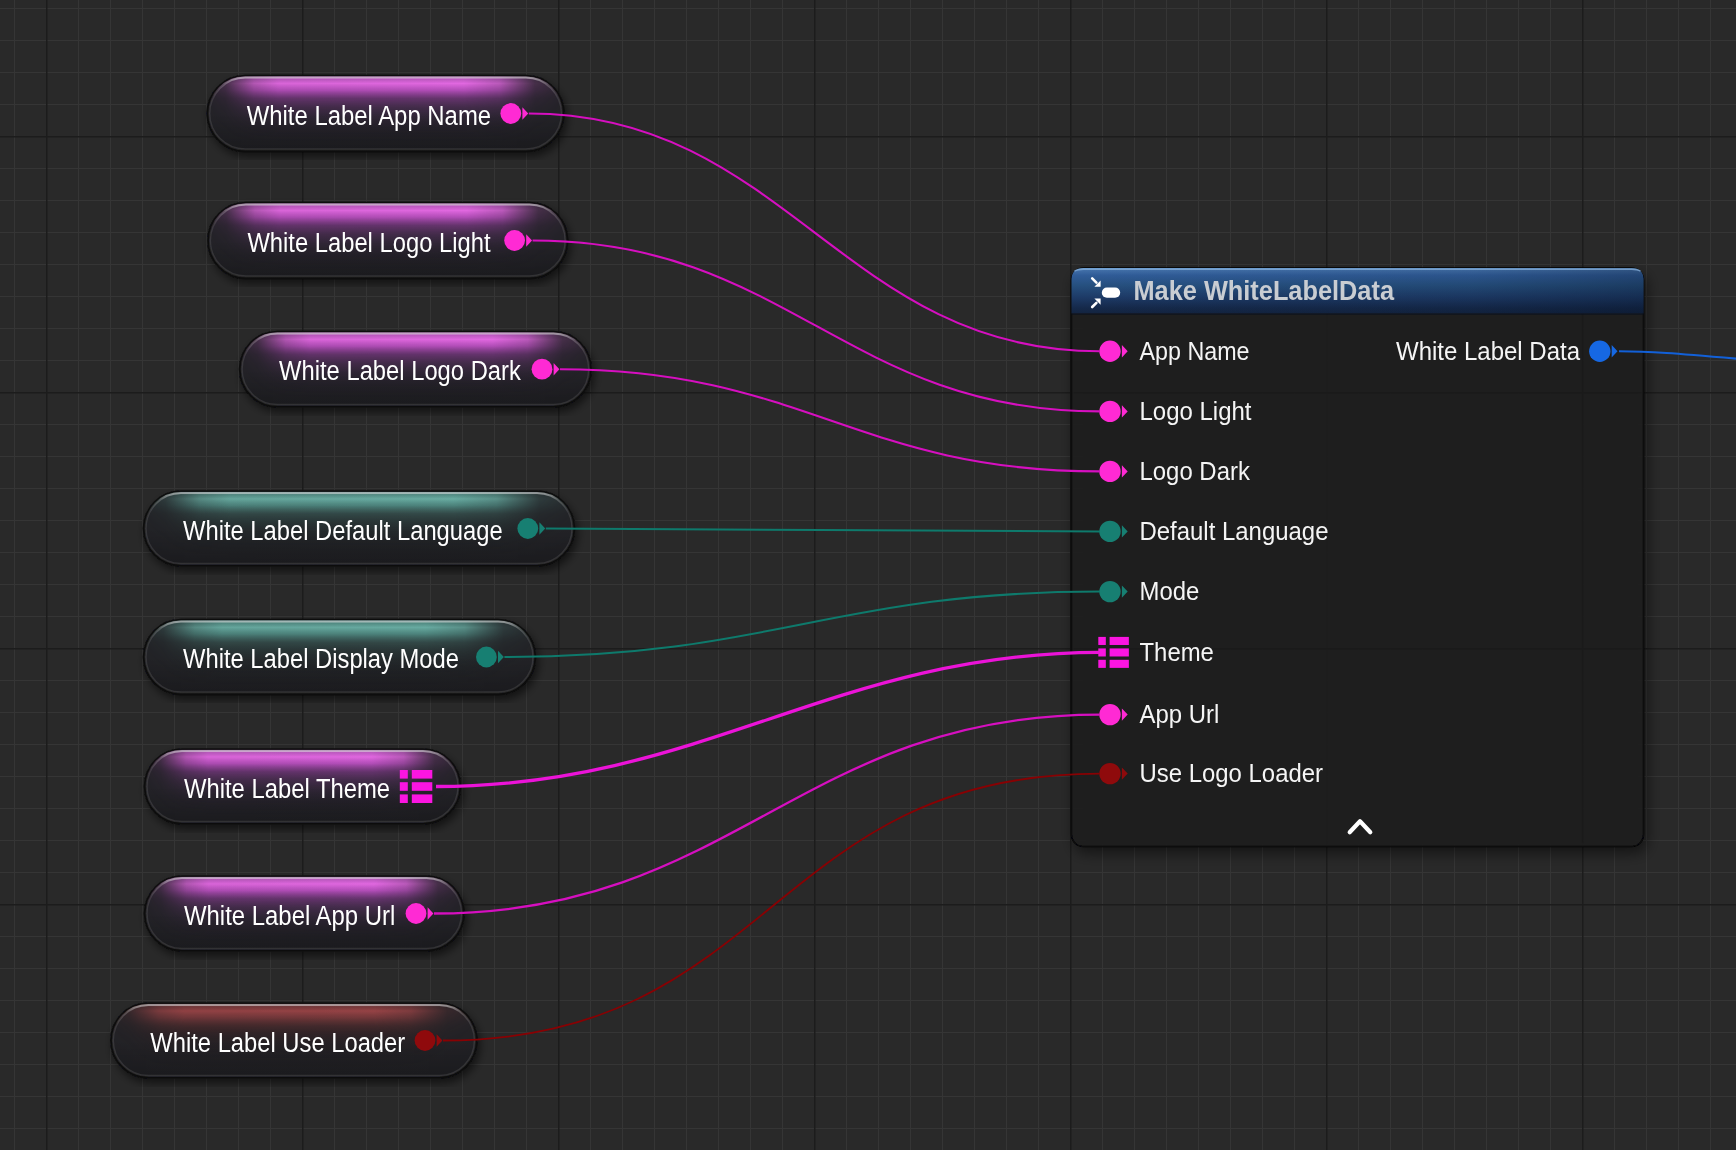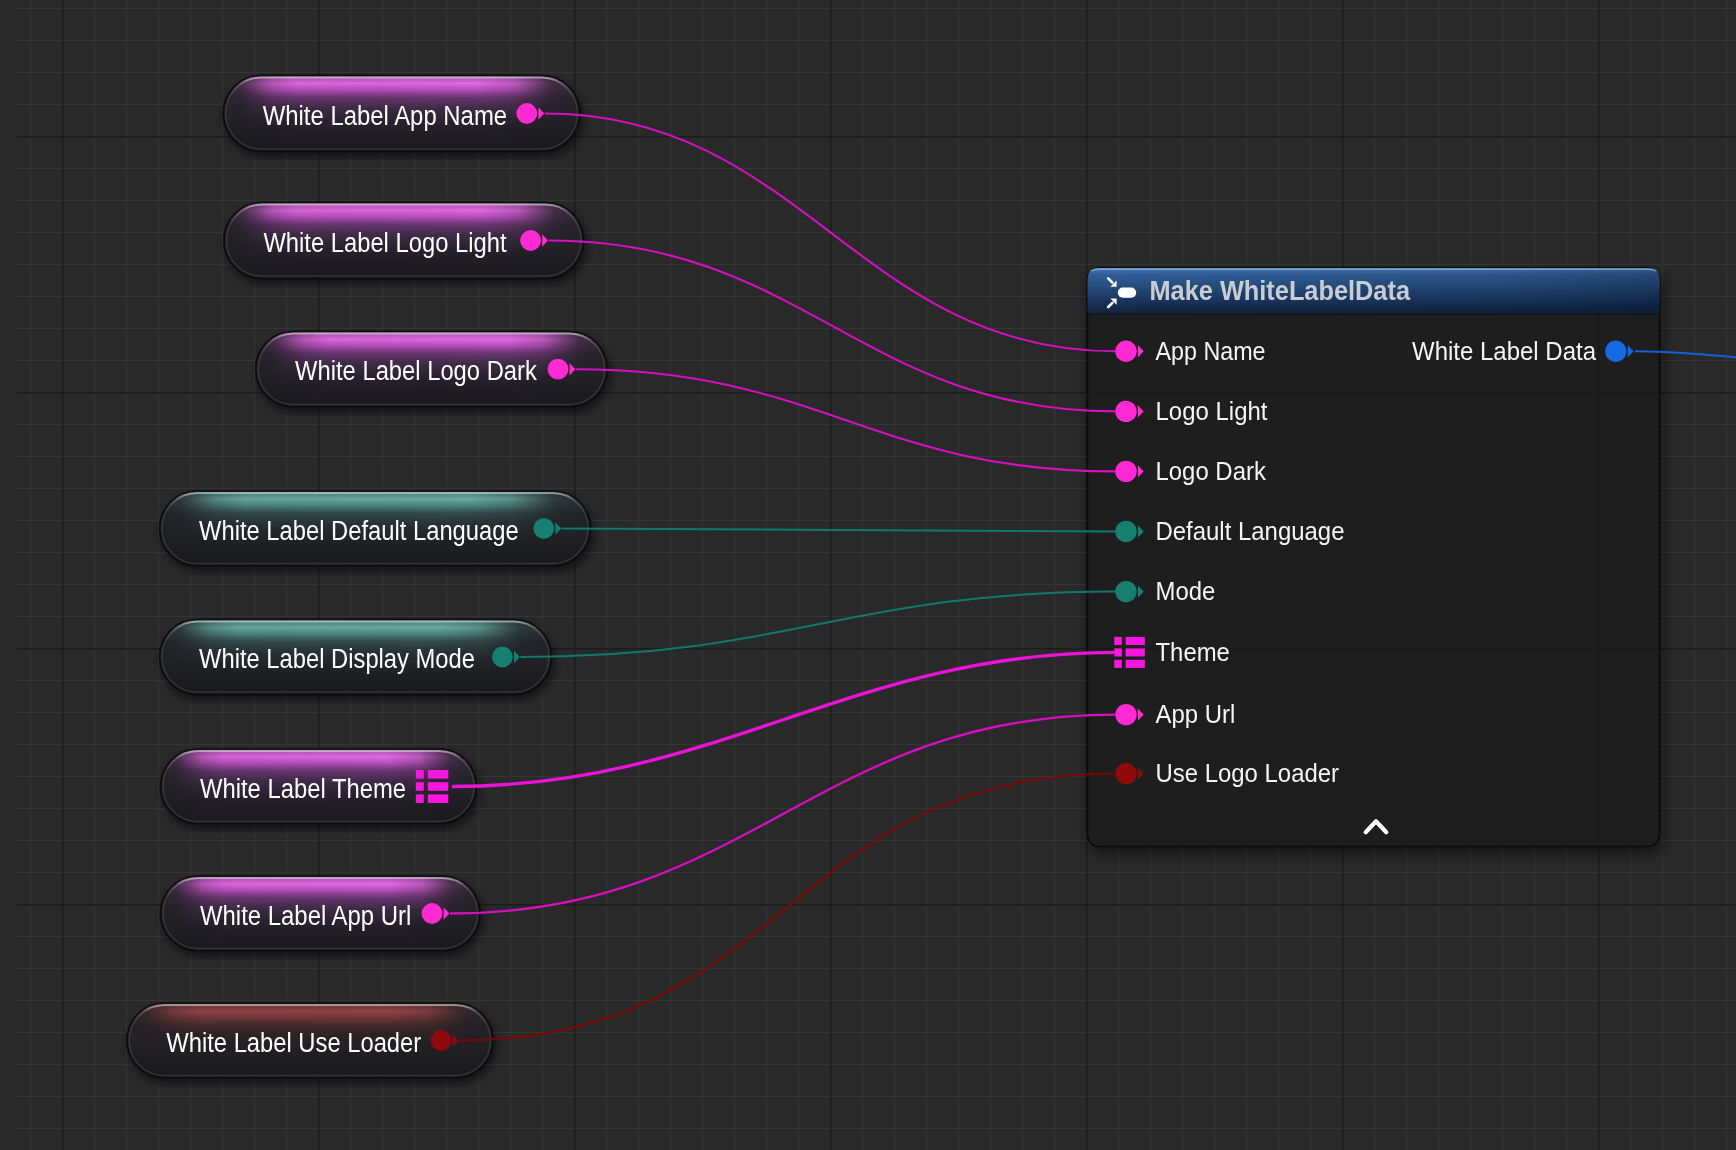--- a/index.html
+++ b/index.html
@@ -1,17 +1,17 @@
 <!DOCTYPE html>
 <html><head><meta charset="utf-8"><style>
 html,body{margin:0;padding:0;background:#292929;}
 svg{display:block;}
 text{font-family:"Liberation Sans",sans-serif;}
 </style></head><body>
-<div style="opacity:0.999;margin-left:16px;">
+<div style="opacity:0.999;">
 <svg width="1736" height="1150" viewBox="0 0 1736 1150">
 <defs>
 <pattern id="gmin" x="14" y="8" width="32" height="32" patternUnits="userSpaceOnUse">
   <path d="M0.5,0 V32 M0,0.5 H32" stroke="#353535" stroke-width="1" fill="none"></path>
 </pattern>
 <pattern id="gmaj" x="46" y="136" width="256" height="256" patternUnits="userSpaceOnUse">
   <path d="M0.75,0 V256 M0,0.75 H256" stroke="#1c1c1c" stroke-width="1.5" fill="none"></path>
 </pattern>
 <linearGradient id="bandMag" x1="0" y1="0" x2="0" y2="1">
   <stop offset="0" stop-color="#8a4f90" stop-opacity="0.55"></stop>

